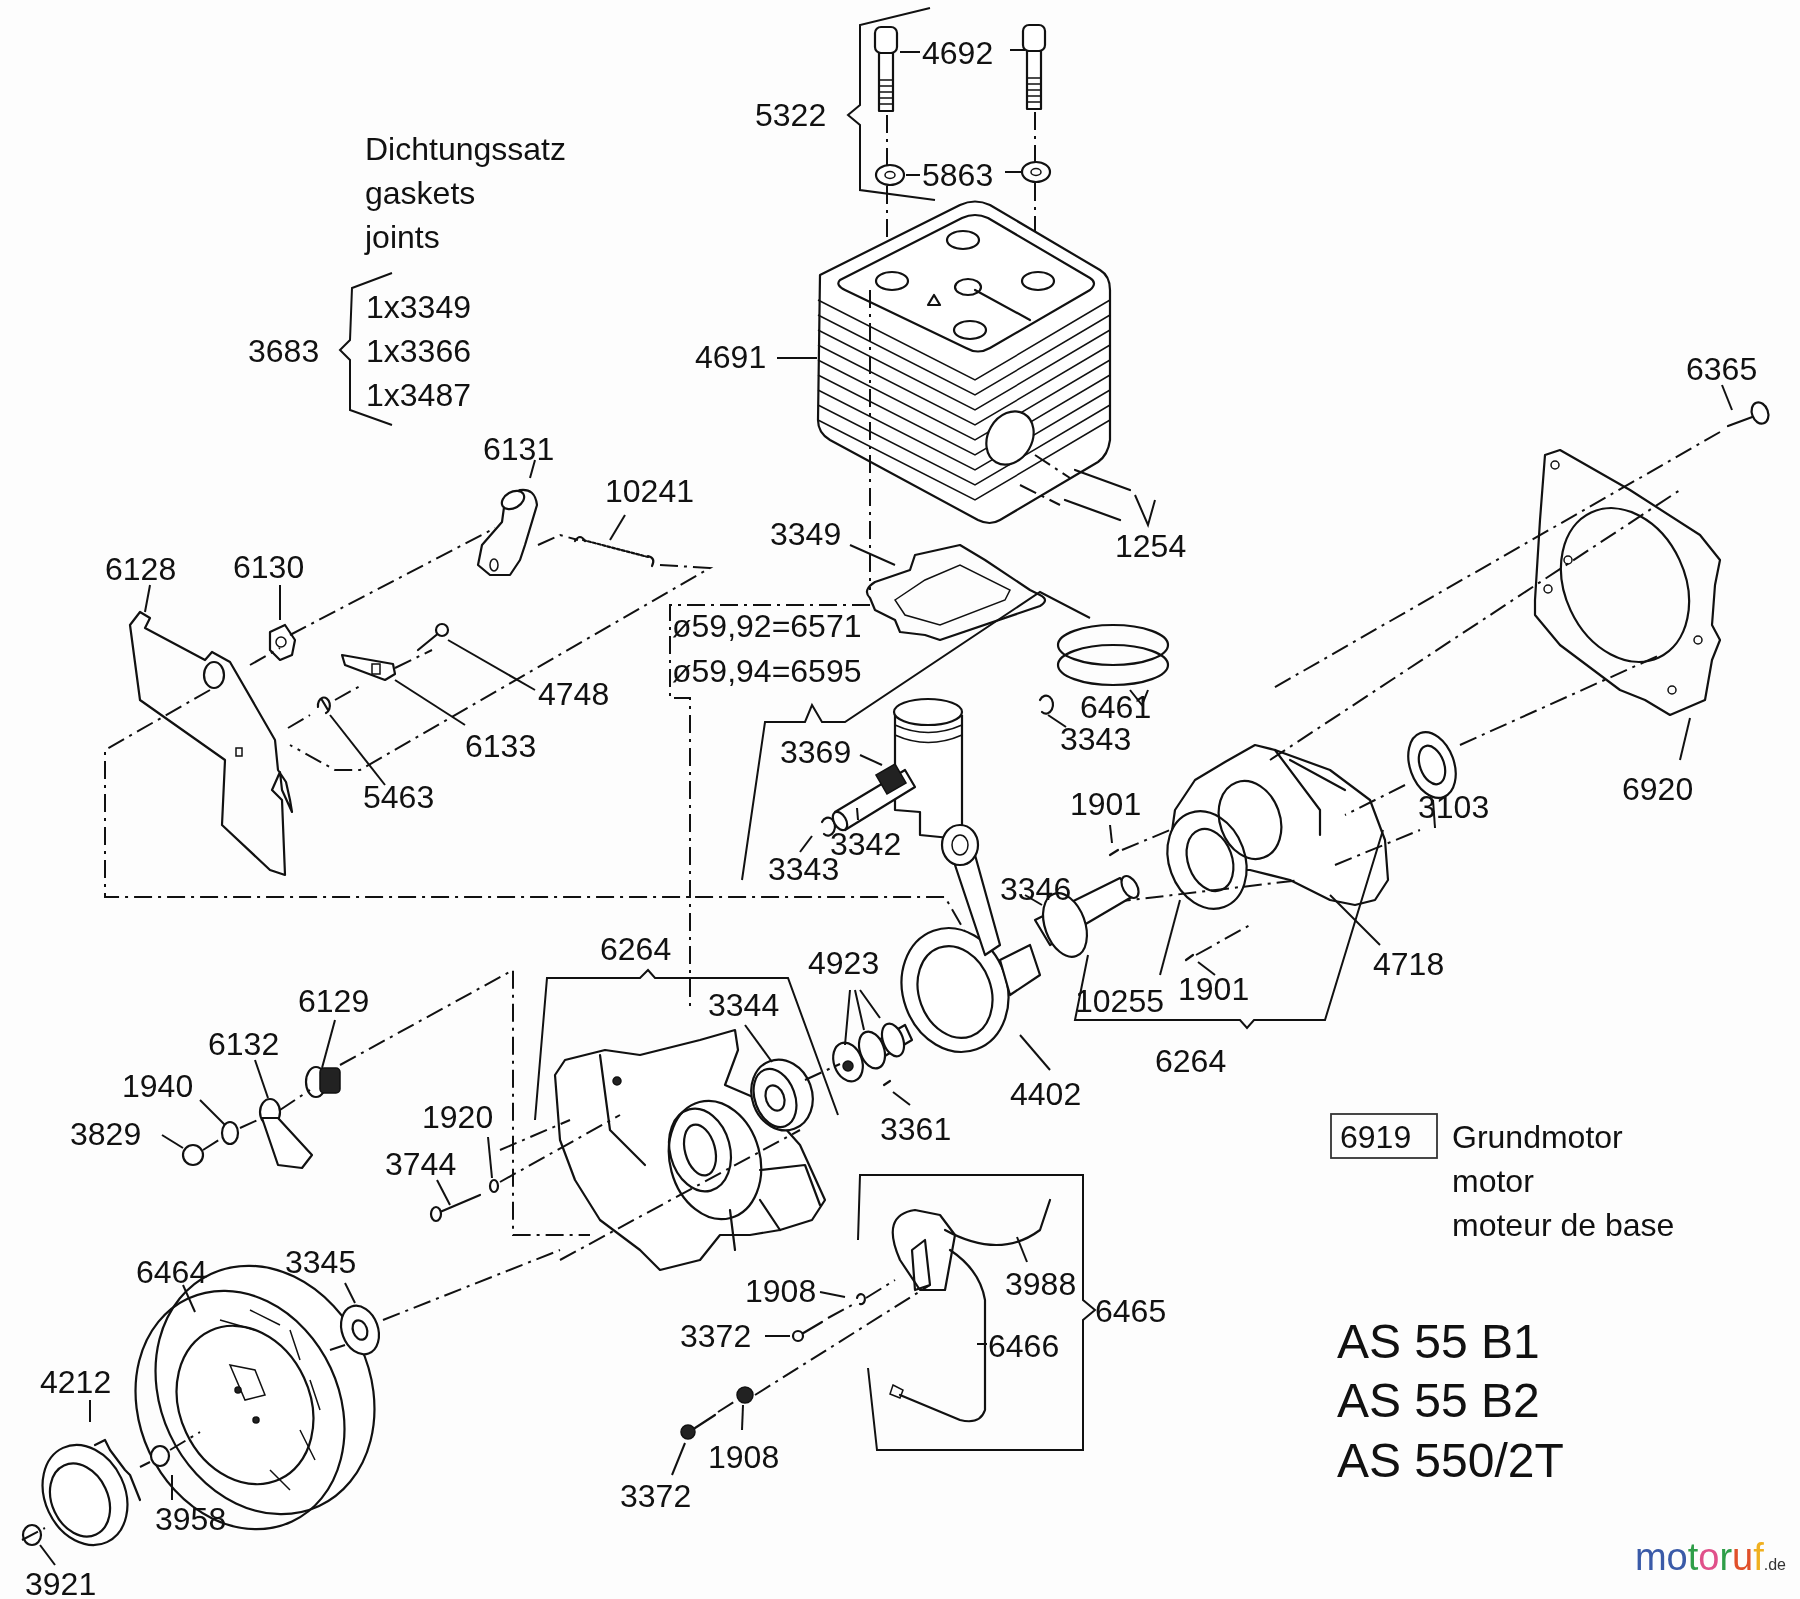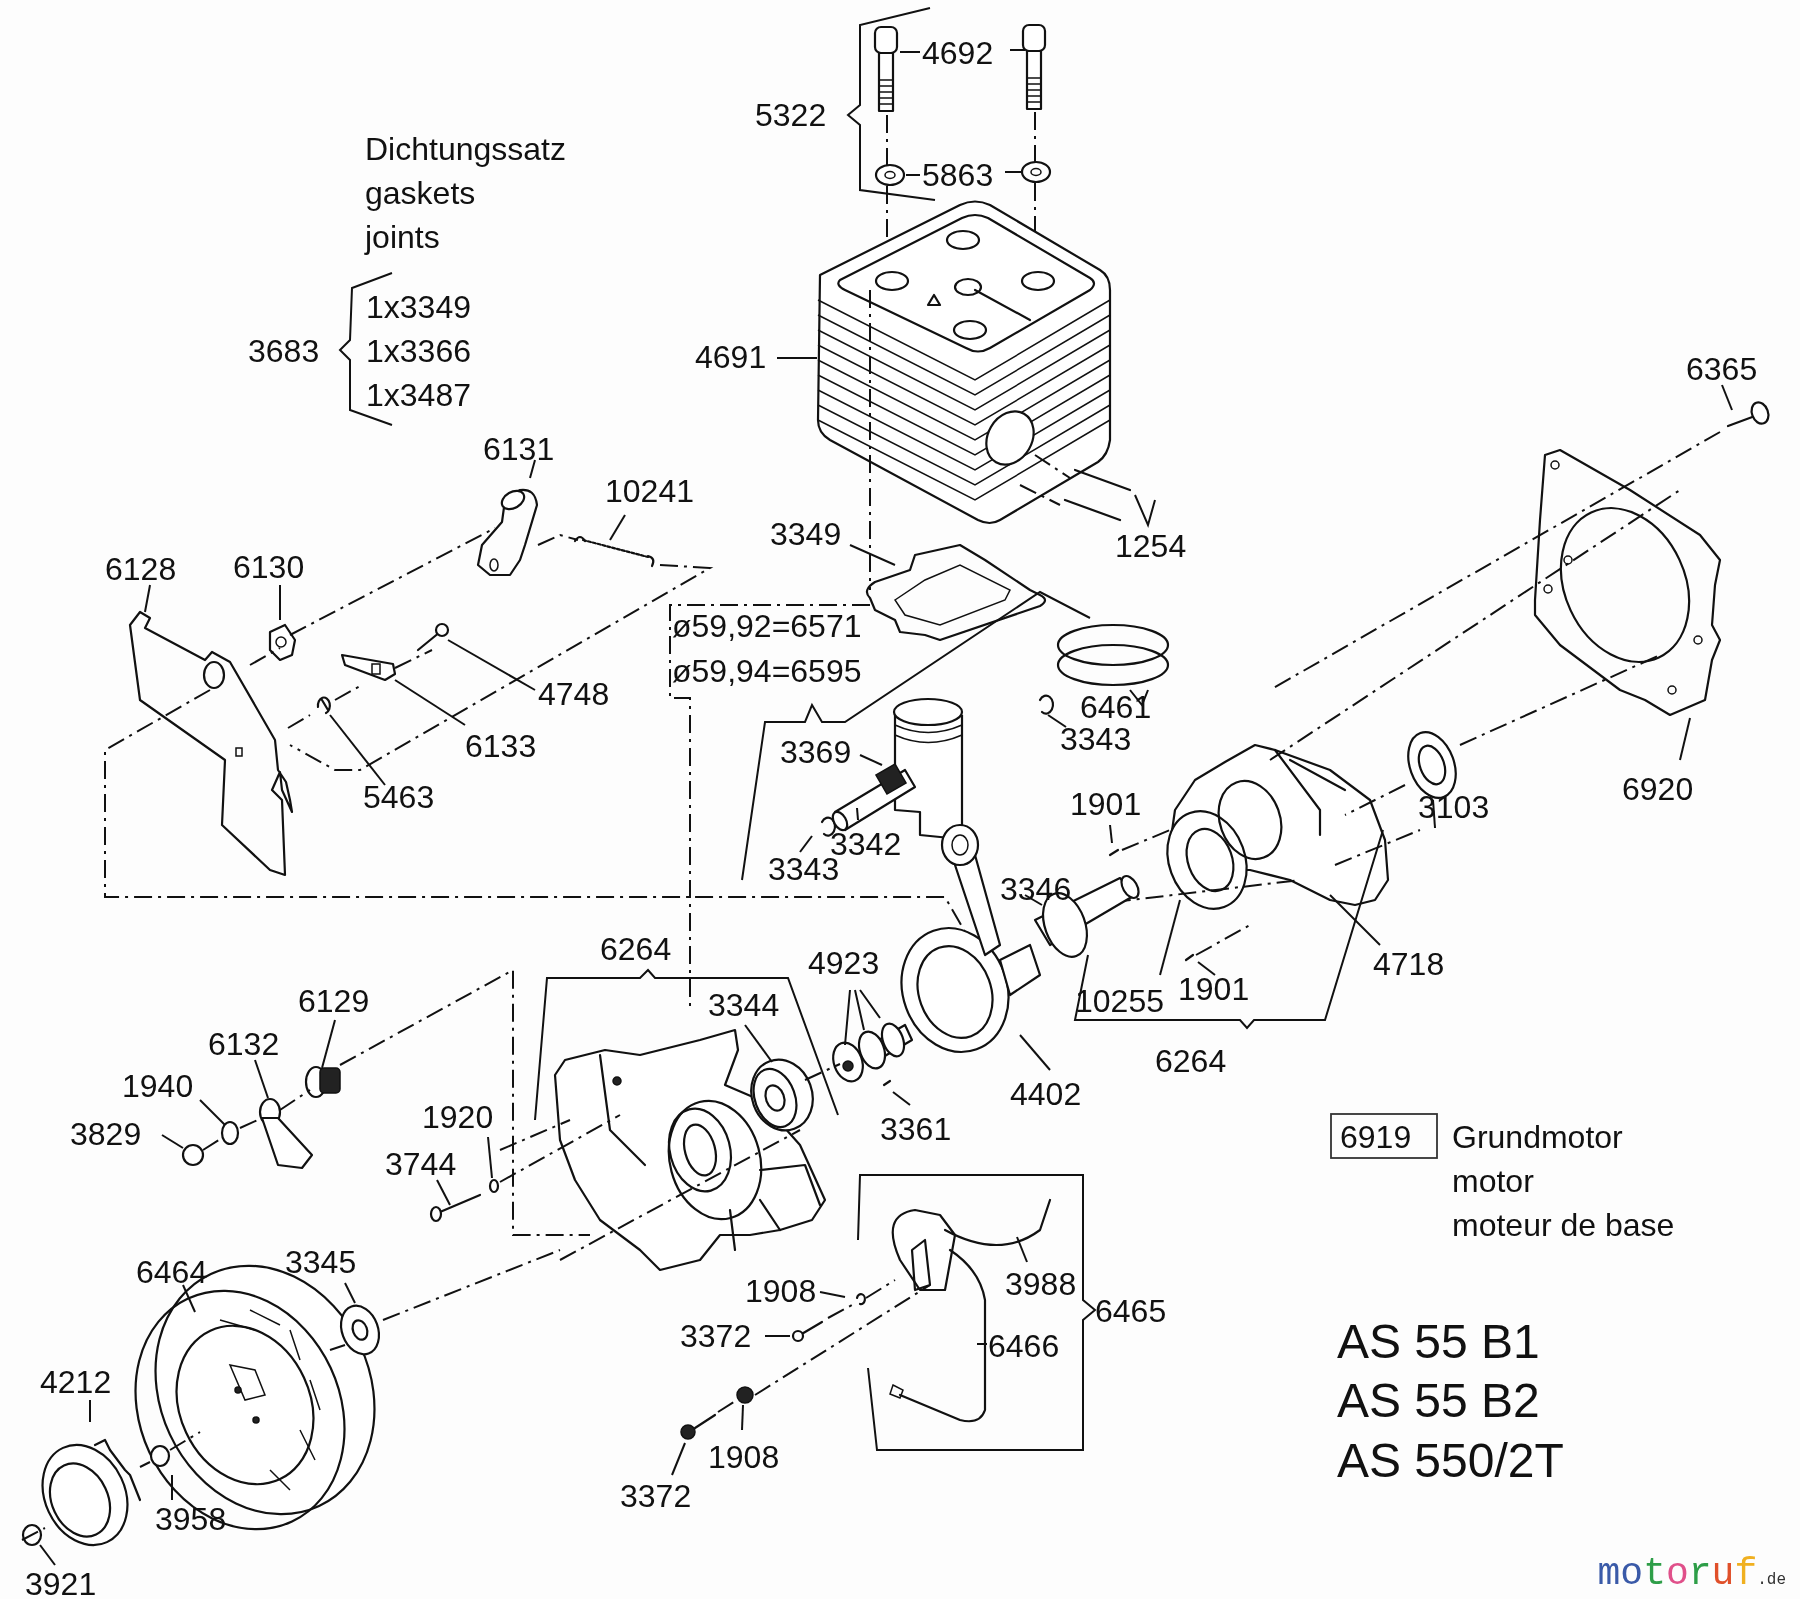--- a/index.html
+++ b/index.html
@@ -7,21 +7,21 @@
          font-family:"Liberation Sans", sans-serif; color:#111; }
   #diagram { position:absolute; left:0; top:0; width:1800px; height:1599px; }
   .lbl { font-family:"Liberation Sans", sans-serif; font-size:32px; fill:#111; }
   .lbl-lg { font-family:"Liberation Sans", sans-serif; font-size:48px; fill:#111; }
   .part { fill:none; stroke:#111; stroke-width:2.2; stroke-linejoin:round; stroke-linecap:round; }
   .partf { fill:#fff; stroke:#111; stroke-width:2.2; stroke-linejoin:round; }
   .thin { fill:none; stroke:#111; stroke-width:1.5; }
   .lead { fill:none; stroke:#111; stroke-width:2; }
   .dash { fill:none; stroke:#111; stroke-width:2; stroke-dasharray:18 6 3 6; }
   .dark { fill:#222; stroke:#111; stroke-width:1.5; }
-  .logo { position:absolute; right:14px; bottom:4px; font-family:Liberation Mono, monospace; font-size:38px; letter-spacing:0px; }
+  .logo { position:absolute; right:14px; bottom:20px; font-family:Liberation Sans, sans-serif; font-size:38px; letter-spacing:0px; }
   .logo span { display:inline-block; }
   .logo .tld { font-size:16px; color:#333; }
 </style>
 </head>
 <body>
 
 <svg id="diagram" viewBox="0 0 1800 1599" xmlns="http://www.w3.org/2000/svg">
 
   <g>
     <text class="lbl" x="365" y="160">Dichtungssatz</text>

